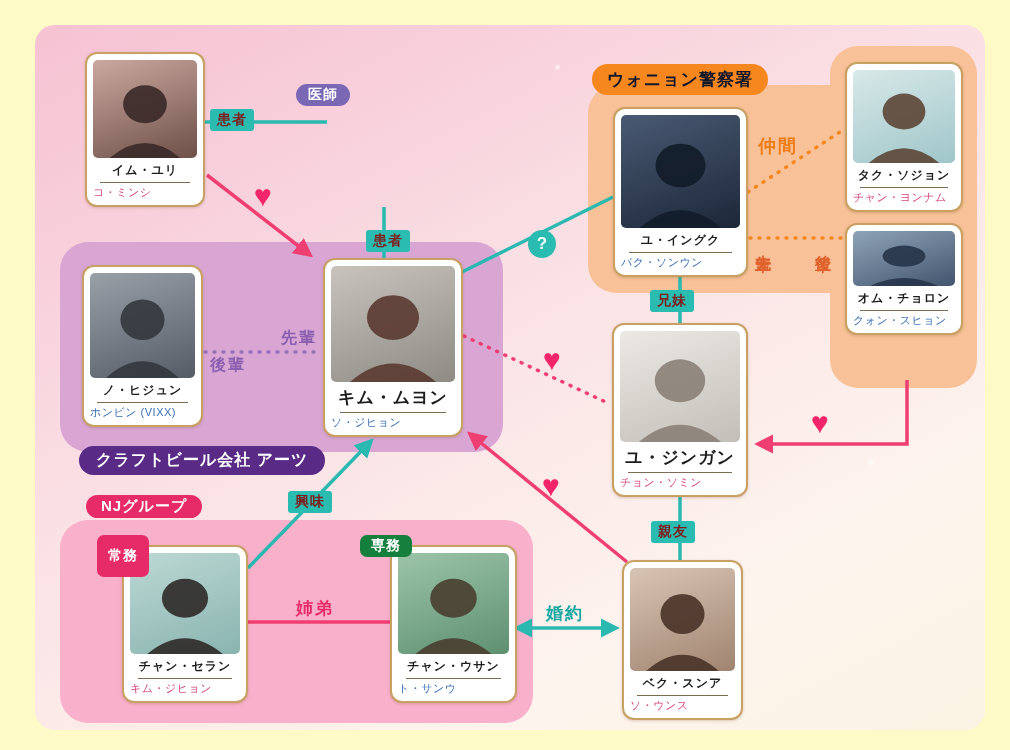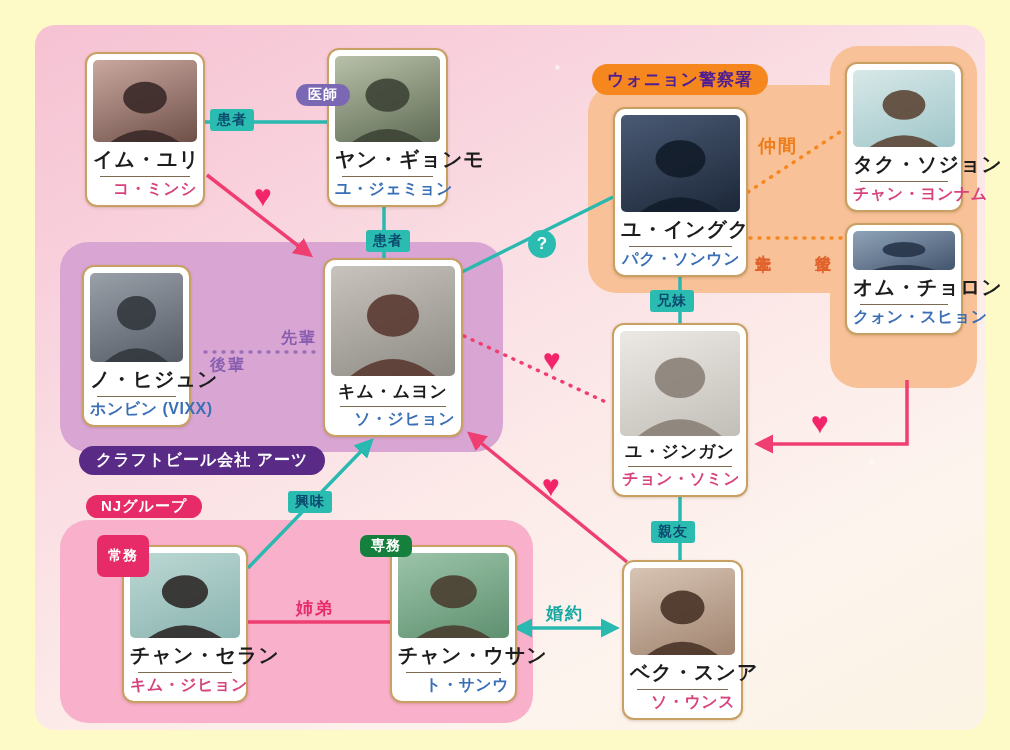--- a/index.html
+++ b/index.html
@@ -33,57 +33,57 @@
   #wires{position:absolute;left:0;top:0;width:1010px;height:750px;z-index:2;}
   
   .card{
     position:absolute;z-index:3;background:#fff;
     border:2px solid #c9a063;border-radius:12px;
     box-shadow:0 1px 3px rgba(120,80,40,.25);
     display:flex;flex-direction:column;padding:6px 6px 5px 6px;box-sizing:border-box;
   }
   .photo{flex:1;border-radius:5px;overflow:hidden;position:relative;}
   .photo svg{position:absolute;left:0;bottom:-2px;width:100%;height:92%;opacity:.9;}
-  .cname{font-size:20px;font-weight:700;color:#1c1c1c;text-align:center;letter-spacing:1px;
+  .cname{font-size:12px;font-weight:700;color:#1c1c1c;text-align:center;letter-spacing:1px;
          margin-top:4px;white-space:nowrap;}
   .card.big .cname{font-size:17px;}
   .sep{border-top:1.5px solid #7d6a50;width:86%;margin:3px auto 2px auto;}
-  .actor{font-size:16px;font-weight:700;text-align:right;white-space:nowrap;letter-spacing:.5px;}
+  .actor{font-size:11px;font-weight:400;text-align:left;white-space:nowrap;letter-spacing:.5px;}
   .actor.ab{color:#3a6fb5;} .actor.am{color:#d6447e;}
   
   .c0{left:85px;top:52px;width:120px;height:155px}
   .c1{left:327px;top:48px;width:121px;height:159px}
   .c2{left:613px;top:107px;width:135px;height:170px}
   .c3{left:845px;top:62px;width:118px;height:150px}
   .c4{left:845px;top:223px;width:118px;height:112px}
-  .c5{left:82px;top:265px;width:109px;height:162px}
+  .c5{left:82px;top:265px;width:121px;height:162px}
   .c6{left:323px;top:258px;width:140px;height:179px}
   .c7{left:612px;top:323px;width:136px;height:174px}
   .c8{left:122px;top:545px;width:126px;height:158px}
   .c9{left:390px;top:545px;width:127px;height:158px}
   .c10{left:622px;top:560px;width:121px;height:160px}
   
   .p0{background:linear-gradient(160deg,#caa8a0,#6e5048)}  .p0 svg{fill:#3a2a28}
   .p1{background:linear-gradient(160deg,#b8c0a8,#5f6b55)}  .p1 svg{fill:#3d4437}
   .p2{background:linear-gradient(160deg,#4a5a74,#1c2738)}  .p2 svg{fill:#121c2a}
   .p3{background:linear-gradient(160deg,#d8e8e8,#9fc6c9)}  .p3 svg{fill:#5d4637}
   .p4{background:linear-gradient(160deg,#8fa3b8,#43556e)}  .p4 svg{fill:#27354a}
   .p5{background:linear-gradient(160deg,#9aa0a8,#565c66)}  .p5 svg{fill:#33383f}
   .p6{background:linear-gradient(160deg,#c8c4bd,#8e8a84)}  .p6 svg{fill:#5a3a32}
   .p7{background:linear-gradient(160deg,#ece9e4,#c2beb8)}  .p7 svg{fill:#8a8178}
   .p8{background:linear-gradient(160deg,#bcd8d4,#8ab4b0)}  .p8 svg{fill:#2e2a28}
   .p9{background:linear-gradient(160deg,#9cc4a8,#5e9070)}  .p9 svg{fill:#4a3f30}
   .p10{background:linear-gradient(160deg,#d8c4b4,#a08470)} .p10 svg{fill:#4a3428}
   
   .lbl{position:absolute;z-index:4;white-space:nowrap;}
-  .chip{background:#2bbcb1;color:#0c4a6e;font-weight:700;font-size:14px;
+  .chip{background:#2bbcb1;color:#7f1d1d;font-weight:700;font-size:14px;
         padding:2px 7px;border-radius:3px;letter-spacing:1px;}
   .pill{color:#fff;font-weight:700;letter-spacing:1px;}
   .b-doctor{left:296px;top:39px;background:#7a68b5;font-size:14px;padding:2px 12px;border-radius:12px;margin-top:45px;}
-  .b-police{left:592px;top:64px;background:#f6871f;color:#4c1d95;font-size:17px;padding:4px 15px;border-radius:17px;}
+  .b-police{left:592px;top:64px;background:#f6871f;color:#0f172a;font-size:17px;padding:4px 15px;border-radius:17px;}
   .b-beer{left:79px;top:446px;background:#5a2b86;font-size:16px;padding:4px 17px;border-radius:16px;}
   .b-nj{left:86px;top:495px;background:#e72a68;font-size:15px;padding:2px 15px;border-radius:13px;}
   .b-jomu{left:97px;top:535px;background:#e72a68;font-size:14px;padding:12px 11px;border-radius:7px;}
   .b-semmu{left:360px;top:535px;background:#15803d;font-size:14px;padding:2px 11px;border-radius:7px;}
   .t-orange{color:#ee7c17;font-weight:700;font-size:18px;letter-spacing:2px;}
   .t-rust{color:#e0622c;font-weight:700;font-size:16px;writing-mode:vertical-rl;text-orientation:upright;letter-spacing:2px;}
   .t-purple{color:#8a5fb0;font-weight:700;font-size:16px;letter-spacing:2px;}
   .t-crimson{color:#e72a68;font-weight:700;font-size:17px;letter-spacing:2px;}
   .t-teal{color:#17a8a2;font-weight:700;font-size:17px;letter-spacing:2px;}
   .qmark{left:528px;top:230px;width:28px;height:28px;border-radius:50%;background:#2bbcb1;
@@ -140,31 +140,20 @@
     <div class="photo p0">
         <svg viewBox="0 0 100 100" preserveAspectRatio="none">
           <circle cx="50" cy="38" r="21"></circle>
           <path d="M10,104 Q50,58 90,104 Z"></path>
         </svg>
       </div>
     <div class="cname">イム・ユリ</div>
     <div class="sep"></div>
     <div class="actor am">コ・ミンシ</div>
   </div>
-  <div class="card c1">
-    <div class="photo p1">
-        <svg viewBox="0 0 100 100" preserveAspectRatio="none">
-          <circle cx="50" cy="38" r="21"></circle>
-          <path d="M10,104 Q50,58 90,104 Z"></path>
-        </svg>
-      </div>
-    <div class="cname">ヤン・ギョンモ</div>
-    <div class="sep"></div>
-    <div class="actor ab">ユ・ジェミョン</div>
-  </div>
   <div class="card c2">
     <div class="photo p2">
         <svg viewBox="0 0 100 100" preserveAspectRatio="none">
           <circle cx="50" cy="38" r="21"></circle>
           <path d="M10,104 Q50,58 90,104 Z"></path>
         </svg>
       </div>
     <div class="cname">ユ・イングク</div>
     <div class="sep"></div>
     <div class="actor ab">パク・ソンウン</div>

